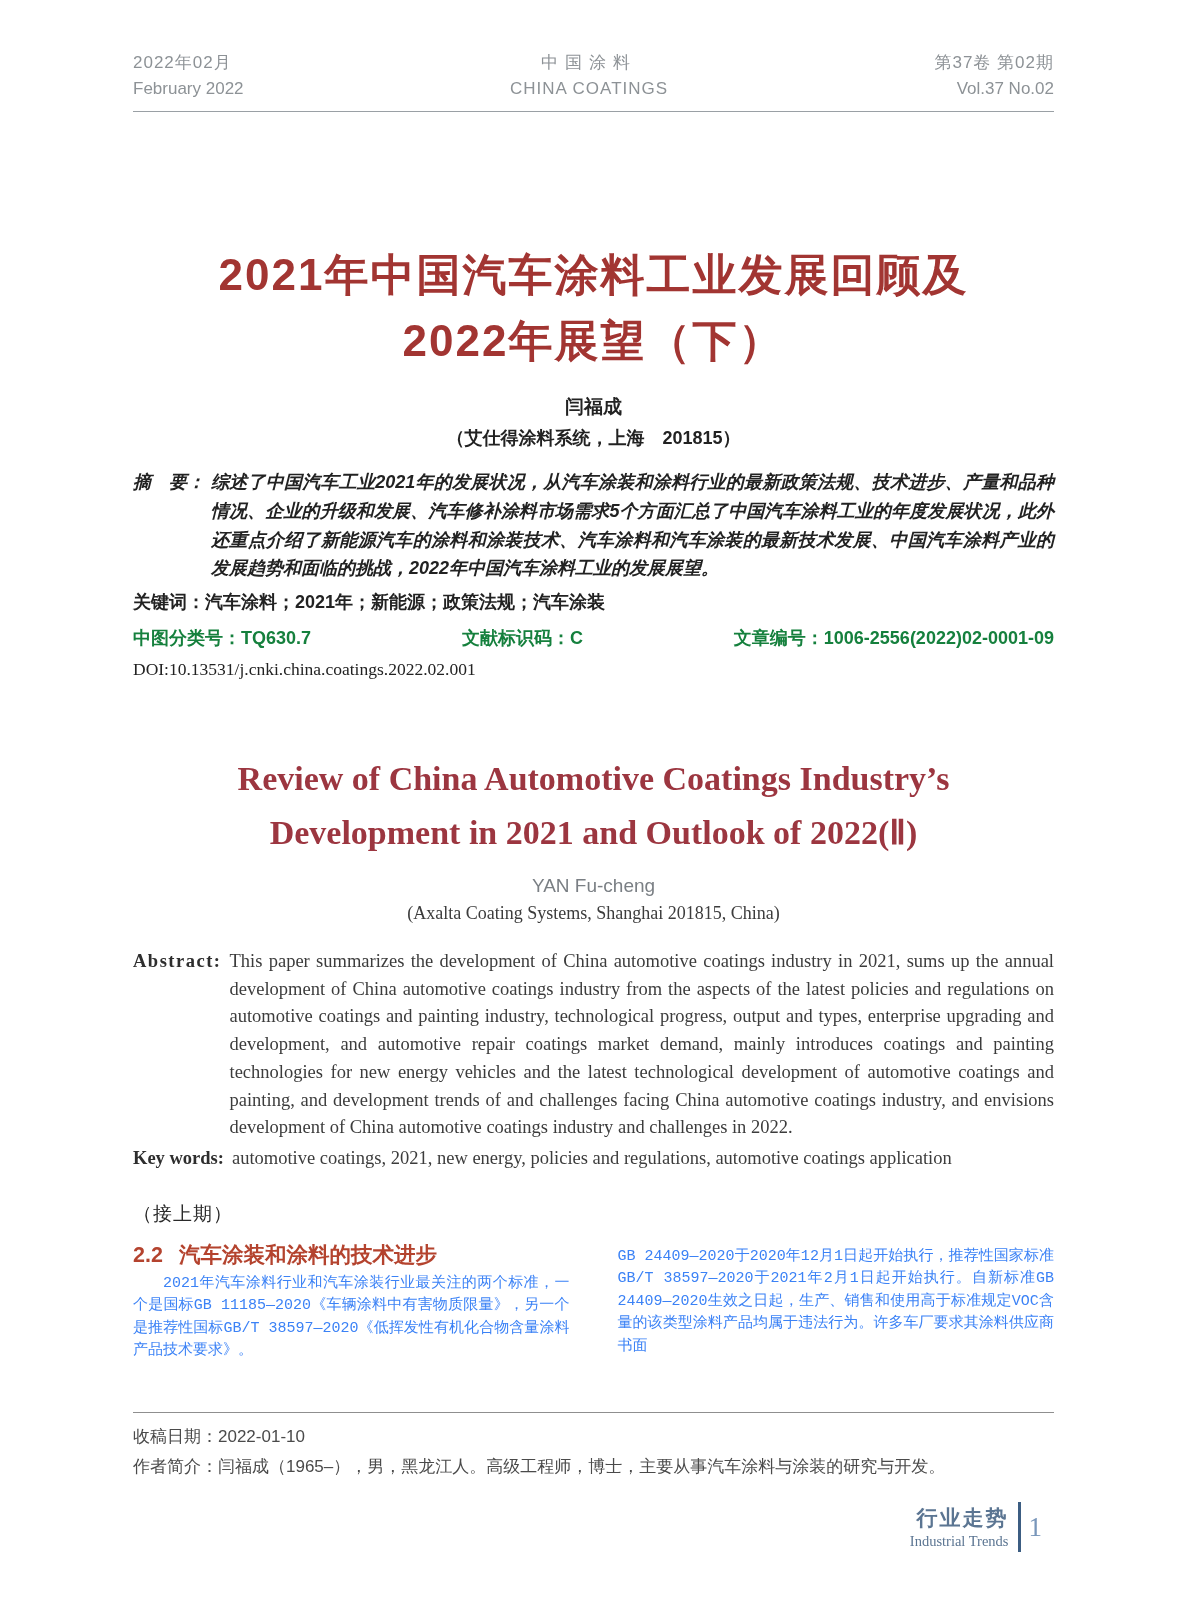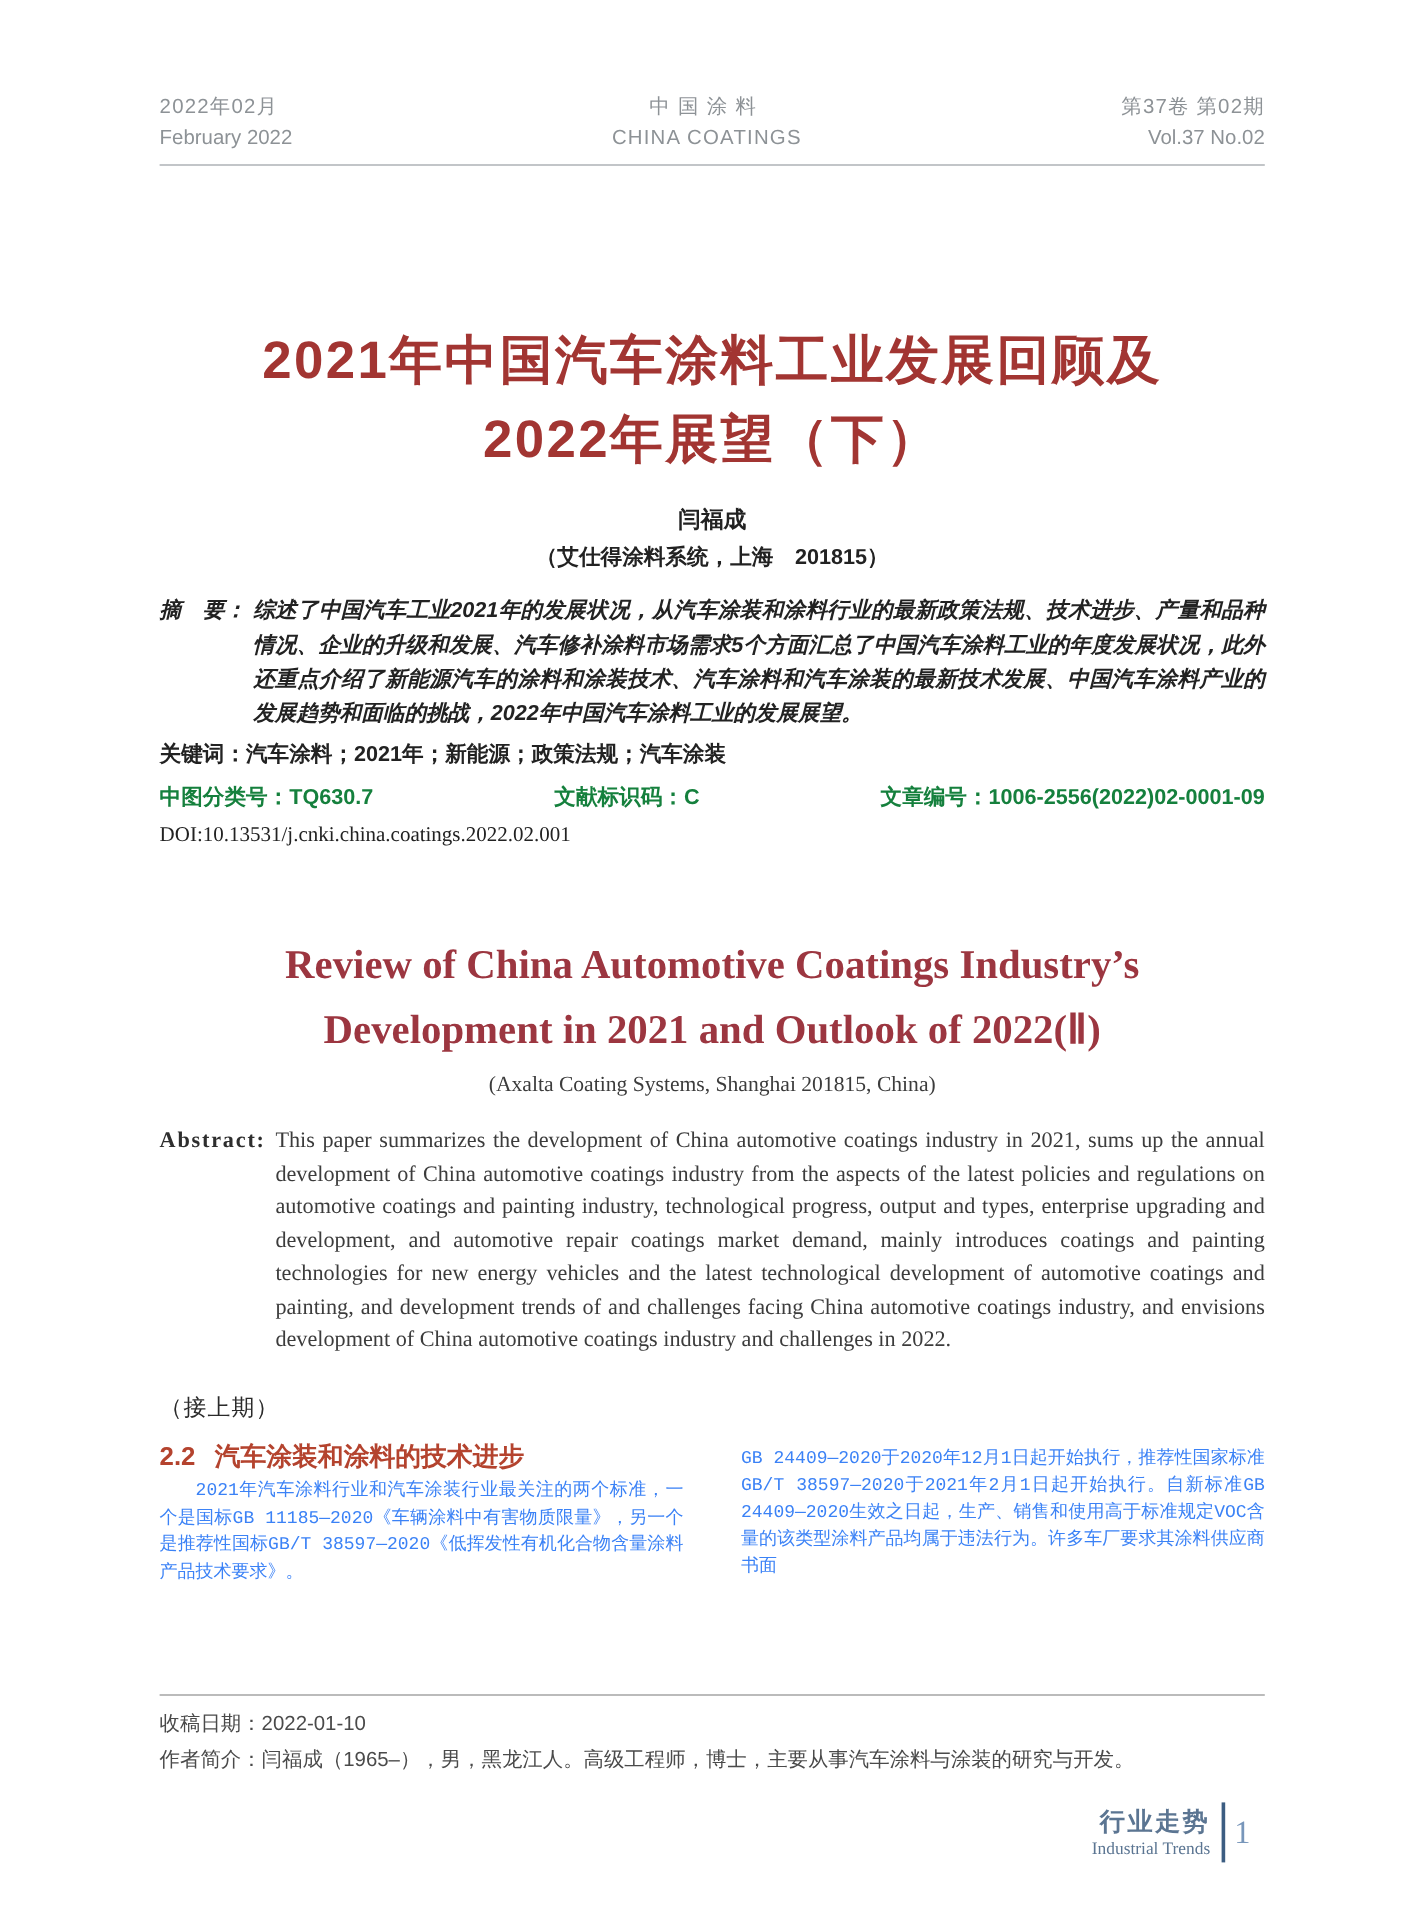--- a/index.html
+++ b/index.html
@@ -8,21 +8,21 @@
     width:1187px; height:1600px; position:relative;
     font-family:"Liberation Sans", sans-serif;
     color:#1f1f1f;
     overflow:hidden;
   }
   .content { padding:0 133px; }
 
   
   .journal-header {
     display:flex; justify-content:space-between; align-items:flex-end;
-    padding-top:76px; padding-bottom:10px;
+    padding-top:50px; padding-bottom:10px;
     border-bottom:1px solid #9aa0a5;
     color:#8d9296; font-size:17px; line-height:1.5;
   }
   .jh-col { display:flex; flex-direction:column; }
   .jh-left   { text-align:left; }
   .jh-center { text-align:center; }
   .jh-right  { text-align:right; }
   .jh-zh { letter-spacing:1px; }
   .jh-center .jh-zh { letter-spacing:7px; }
   .jh-center .jh-en { letter-spacing:1px; }
@@ -178,27 +178,32 @@
     <span>文章编号：1006-2556(2022)02-0001-09</span>
   </div>
 
   <div class="doi-line">DOI:10.13531/j.cnki.china.coatings.2022.02.001</div>
 
   <h2 class="title-en">
     <span>Review of China Automotive Coatings Industry’s</span><br>
     <span>Development in 2021 and Outlook of 2022(Ⅱ)</span>
   </h2>
 
+  <div class="author-en">YAN Fu-cheng</div>
   <div class="affil-en">(Axalta Coating Systems, Shanghai 201815, China)</div>
 
   <div class="abstract-en">
     <span class="label">Abstract:</span>
     <div class="text">This paper summarizes the development of China automotive coatings industry in 2021, sums up the annual development of China automotive coatings industry from the aspects of the latest policies and regulations on automotive coatings and painting industry, technological progress, output and types, enterprise upgrading and development, and automotive repair coatings market demand, mainly introduces coatings and painting technologies for new energy vehicles and the latest technological development of automotive coatings and painting, and development trends of and challenges facing China automotive coatings industry, and envisions development of China automotive coatings industry and challenges in 2022.</div>
   </div>
 
+  <div class="keywords-en">
+    <span class="label">Key words:</span>
+    <div class="text">automotive coatings, 2021, new energy, policies and regulations, automotive coatings application</div>
+  </div>
 
   <div class="body-cols">
     <div class="col col-left">
       <div class="continued-note">（接上期）</div>
       <div class="section-heading">
         <span class="sec-no">2.2</span><span>汽车涂装和涂料的技术进步</span>
       </div>
       <p class="body-para indent">2021年汽车涂料行业和汽车涂装行业最关注的两个标准，一个是国标GB 11185—2020《车辆涂料中有害物质限量》，另一个是推荐性国标GB/T 38597—2020《低挥发性有机化合物含量涂料产品技术要求》。</p>
     </div>
     <div class="col col-right">

